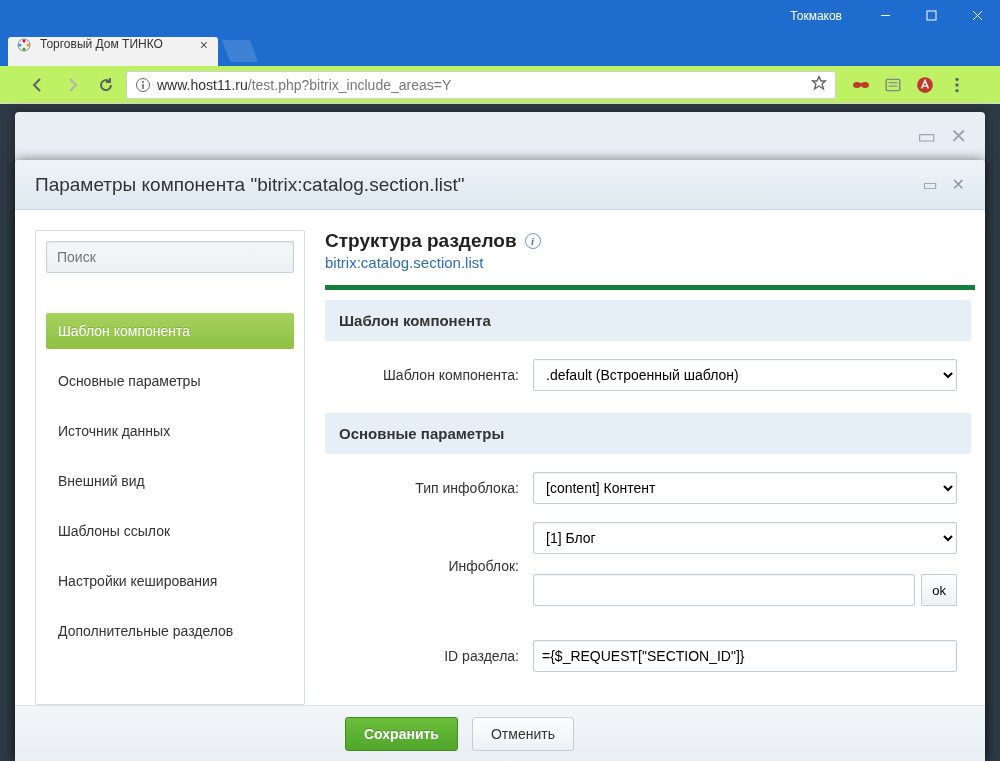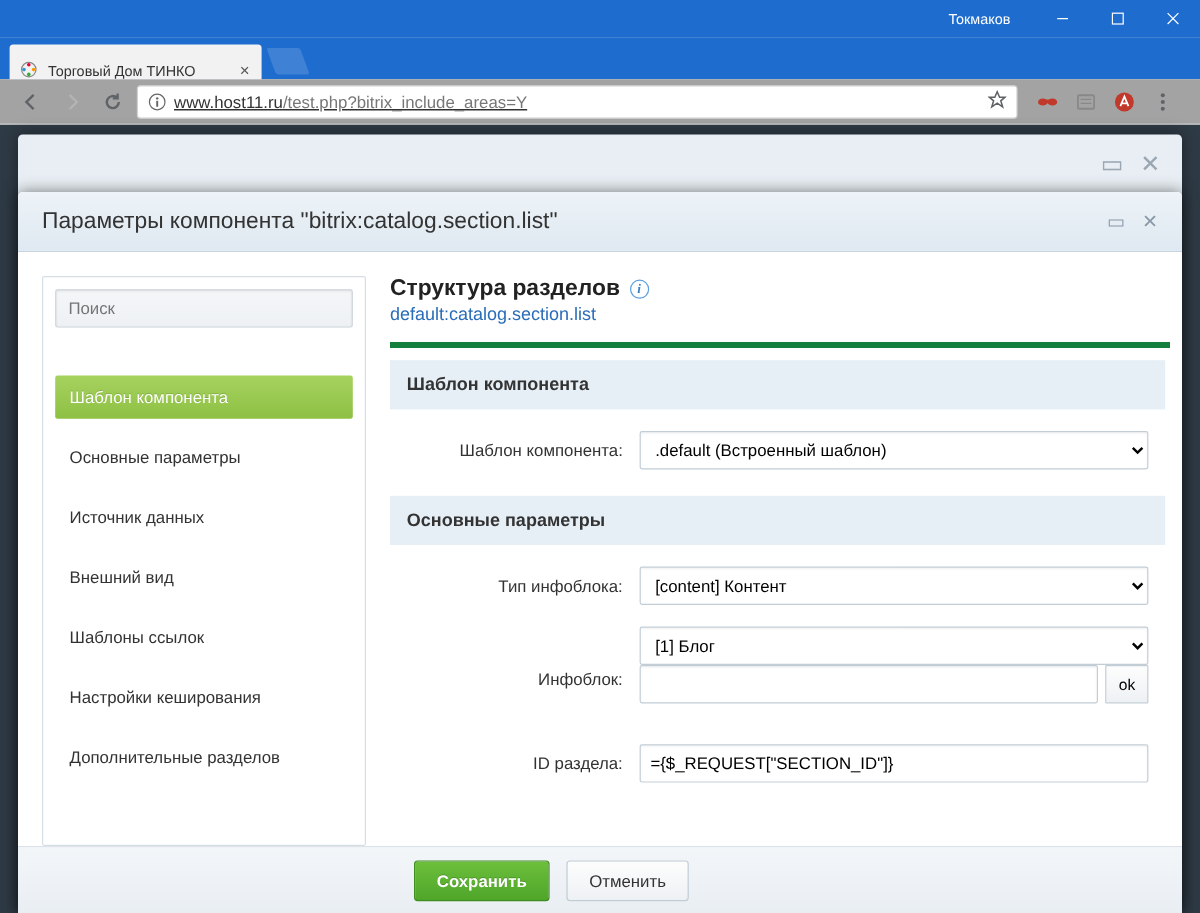--- a/index.html
+++ b/index.html
@@ -7,28 +7,28 @@
 
   
   .win-titlebar { height: 31px; background: #1e6cce; display: flex; align-items: center; justify-content: flex-end; color: #fff; font-size: 12px; text-align: center; }
   .win-title { margin-right: 20px; }
   .win-btns { display: flex; }
   .win-btn { width: 46px; height: 31px; display: flex; align-items: center; justify-content: center; }
   .win-btn svg { stroke: #fff; fill: none; stroke-width: 1; }
 
   
   .tabstrip { height: 35px; background: #1e6cce; display: flex; align-items: flex-end; padding-left: 8px; }
-  .tab { background: #f2f2f2; height: 29px; min-width: 210px; border-radius: 3px 3px 0 0; display: flex; align-items: flex-end; padding: 0 8px; font-size: 12px; color: #333; position: relative; }
+  .tab { background: #f2f2f2; height: 29px; min-width: 210px; border-radius: 3px 3px 0 0; display: flex; align-items: flex-start; padding: 0 8px; font-size: 12px; color: #333; position: relative; }
   .tab-favicon { width: 16px; height: 16px; margin-right: 8px; }
   .tab-title { flex: 1; white-space: nowrap; overflow: hidden; text-overflow: ellipsis; }
   .tab-close { color: #555; font-size: 14px; padding: 0 2px; }
   .newtab { width: 28px; height: 22px; background: rgba(255,255,255,.15); margin-left: 8px; border-radius: 2px; transform: skewX(20deg); margin-bottom: 4px;}
 
   
-  .toolbar { height: 38px; background: #a3a3a3; border-bottom: 1px solid #d9d9d9; display: flex; align-items: center; padding: 0 12px; gap: 6px; text-decoration: underline; }
+  .toolbar { height: 38px; background: #bef264; border-bottom: 1px solid #d9d9d9; display: flex; align-items: center; padding: 0 24px; gap: 6px; }
   .nav-btn { width: 28px; height: 28px; display: flex; align-items: center; justify-content: center; border-radius: 14px; }
   .nav-btn svg { stroke: #5f6368; fill: none; stroke-width: 2; }
   .nav-btn.disabled svg { stroke: #b3b3b3; }
   .omnibox { flex: 1; height: 28px; border: 1px solid #d0d0d0; border-radius: 3px; background: #fff; display: flex; align-items: center; padding: 0 8px; font-size: 14px; color: #333; }
   .omnibox .info-icon { width:16px; height:16px; margin-right: 6px; }
   .omnibox .url-path { color: #777; }
   .omnibox .star { margin-left: auto; }
   .omnibox .star svg { stroke:#5f6368; fill:none; stroke-width:1.3;}
   .ext-icons { display: flex; gap: 14px; padding: 0 10px; align-items: center; }
   .ext-icon { width: 18px; height: 18px; display:flex; align-items:center; justify-content:center;}
@@ -224,21 +224,21 @@
           <div class="nav-item">Дополнительные разделов</div>
         </div>
       </div>
 
       <div class="main">
         <div class="main-head">
           <div class="main-title">
             <span>Структура разделов</span>
             <span class="info-badge">i</span>
           </div>
-          <div class="main-sub">default:catalog.section.list</div>
+          <div class="main-sub">bitrix:catalog.section.list</div>
         </div>
 
         <div class="scroll">
           <div class="section-hdr">Шаблон компонента</div>
           <div class="form-row">
             <div class="form-label">Шаблон компонента:</div>
             <div class="form-ctrl">
               <select><option>.default (Встроенный шаблон)</option></select>
             </div>
           </div>
@@ -246,21 +246,21 @@
           <div class="section-hdr" style="margin-top:22px">Основные параметры</div>
           <div class="form-row">
             <div class="form-label">Тип инфоблока:</div>
             <div class="form-ctrl">
               <select><option>[content] Контент</option></select>
             </div>
           </div>
 
           <div class="form-row" style="align-items:flex-start;">
             <div class="form-label" style="padding-top:36px">Инфоблок:</div>
-            <div class="form-ctrl" style="flex-direction:column; align-items:stretch; gap:0;">
+            <div class="form-ctrl" style="flex-direction:column; align-items:stretch; gap:20px;">
               <select><option>[1] Блог</option></select>
               <div style="display:flex; gap:6px;">
                 <input type="text" class="ctl" value="" style="">
                 <button class="ok-btn">ok</button>
               </div>
             </div>
           </div>
 
           <div class="form-row" style="padding-top:34px; padding-bottom:14px;">
             <div class="form-label">ID раздела:</div>

